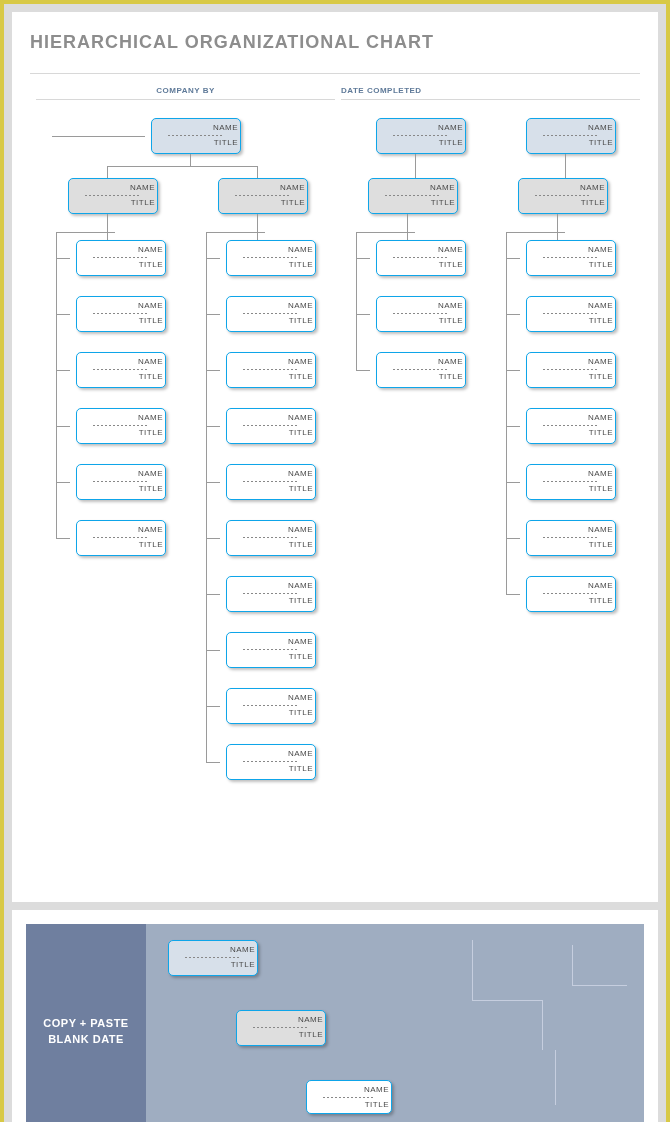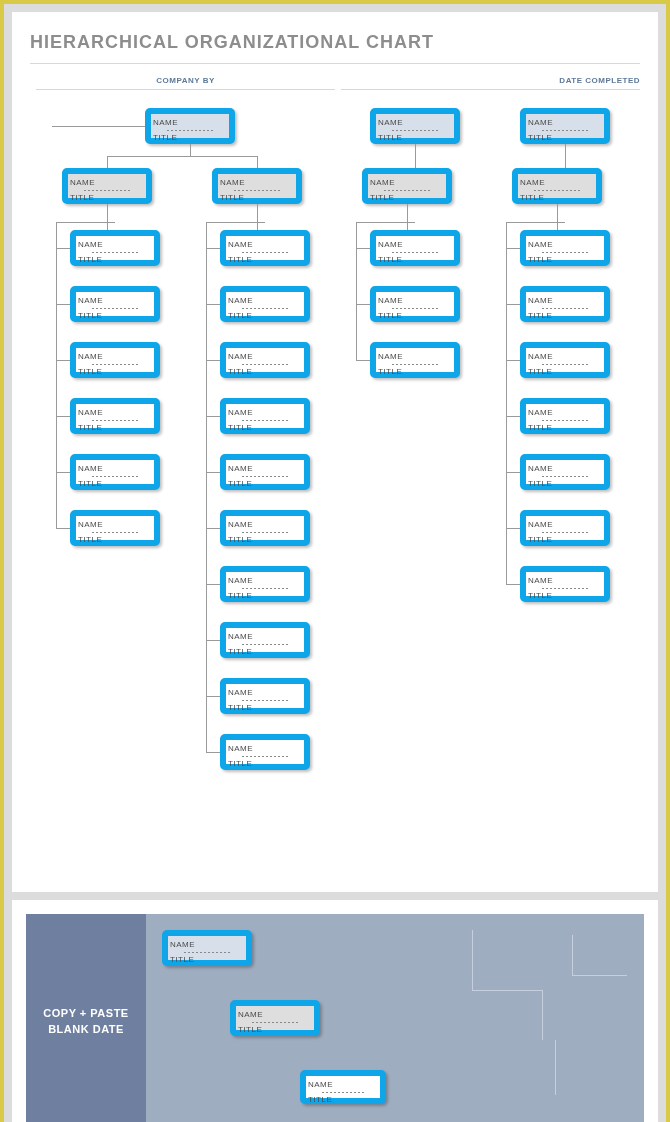--- a/index.html
+++ b/index.html
@@ -16,21 +16,21 @@
     margin: 8px;
     padding: 20px 18px 30px 18px;
     position: relative;
   }
   .page-title {
     font-family: "Arial Black", Arial, sans-serif;
     font-weight: 900;
     letter-spacing: 1px;
     font-size: 18px;
     color: #8d8d8d;
-    margin: 0 0 10px 0;
+    margin: 0 0 20px 0;
   }
   .hr {
     height: 1px;
     background: #d8d8d8;
     margin-bottom: 12px;
     width: 100%;
   }
   .header-row {
     display: flex;
     width: 100%;
@@ -47,44 +47,45 @@
   }
   .header-compiled {
     flex: 0.8;
     text-align: center;
     padding-bottom: 4px;
     border-bottom: 1px solid #d8d8d8;
     margin-left: 6px;
   }
   .header-date {
     flex: 0.8;
-    text-align: right;
+    text-align: left;
     padding-bottom: 4px;
     border-bottom: 1px solid #d8d8d8;
     margin-left: 6px;
   }
 
   .chart-area {
     position: relative;
     width: 100%;
     height: 760px;
     margin-top: 12px;
   }
 
   .node {
     position: absolute;
-    border: 6px solid #0ea5e9;
+    border: 1px solid #0ea5e9;
     border-radius: 5px;
     box-shadow: 2px 2px 3px rgba(0,0,0,0.25);
-    text-align: left;
+    text-align: right;
     font-size: 8px;
     letter-spacing: 0.5px;
     color: #4a4a4a;
     padding: 4px 2px 3px 2px;
     line-height: 1.3;
+    margin-left: 6px;
   }
   .node .nm { font-weight: normal; }
   .node .sep {
     height: 1px;
     background: repeating-linear-gradient(to right,#888 0 2px, transparent 2px 4px);
     margin: 2px 14px 2px 14px;
   }
   .node .tl { font-weight: normal; }
 
   .top-blue  { background: #d7e0ea; width: 90px; height: 36px; }

